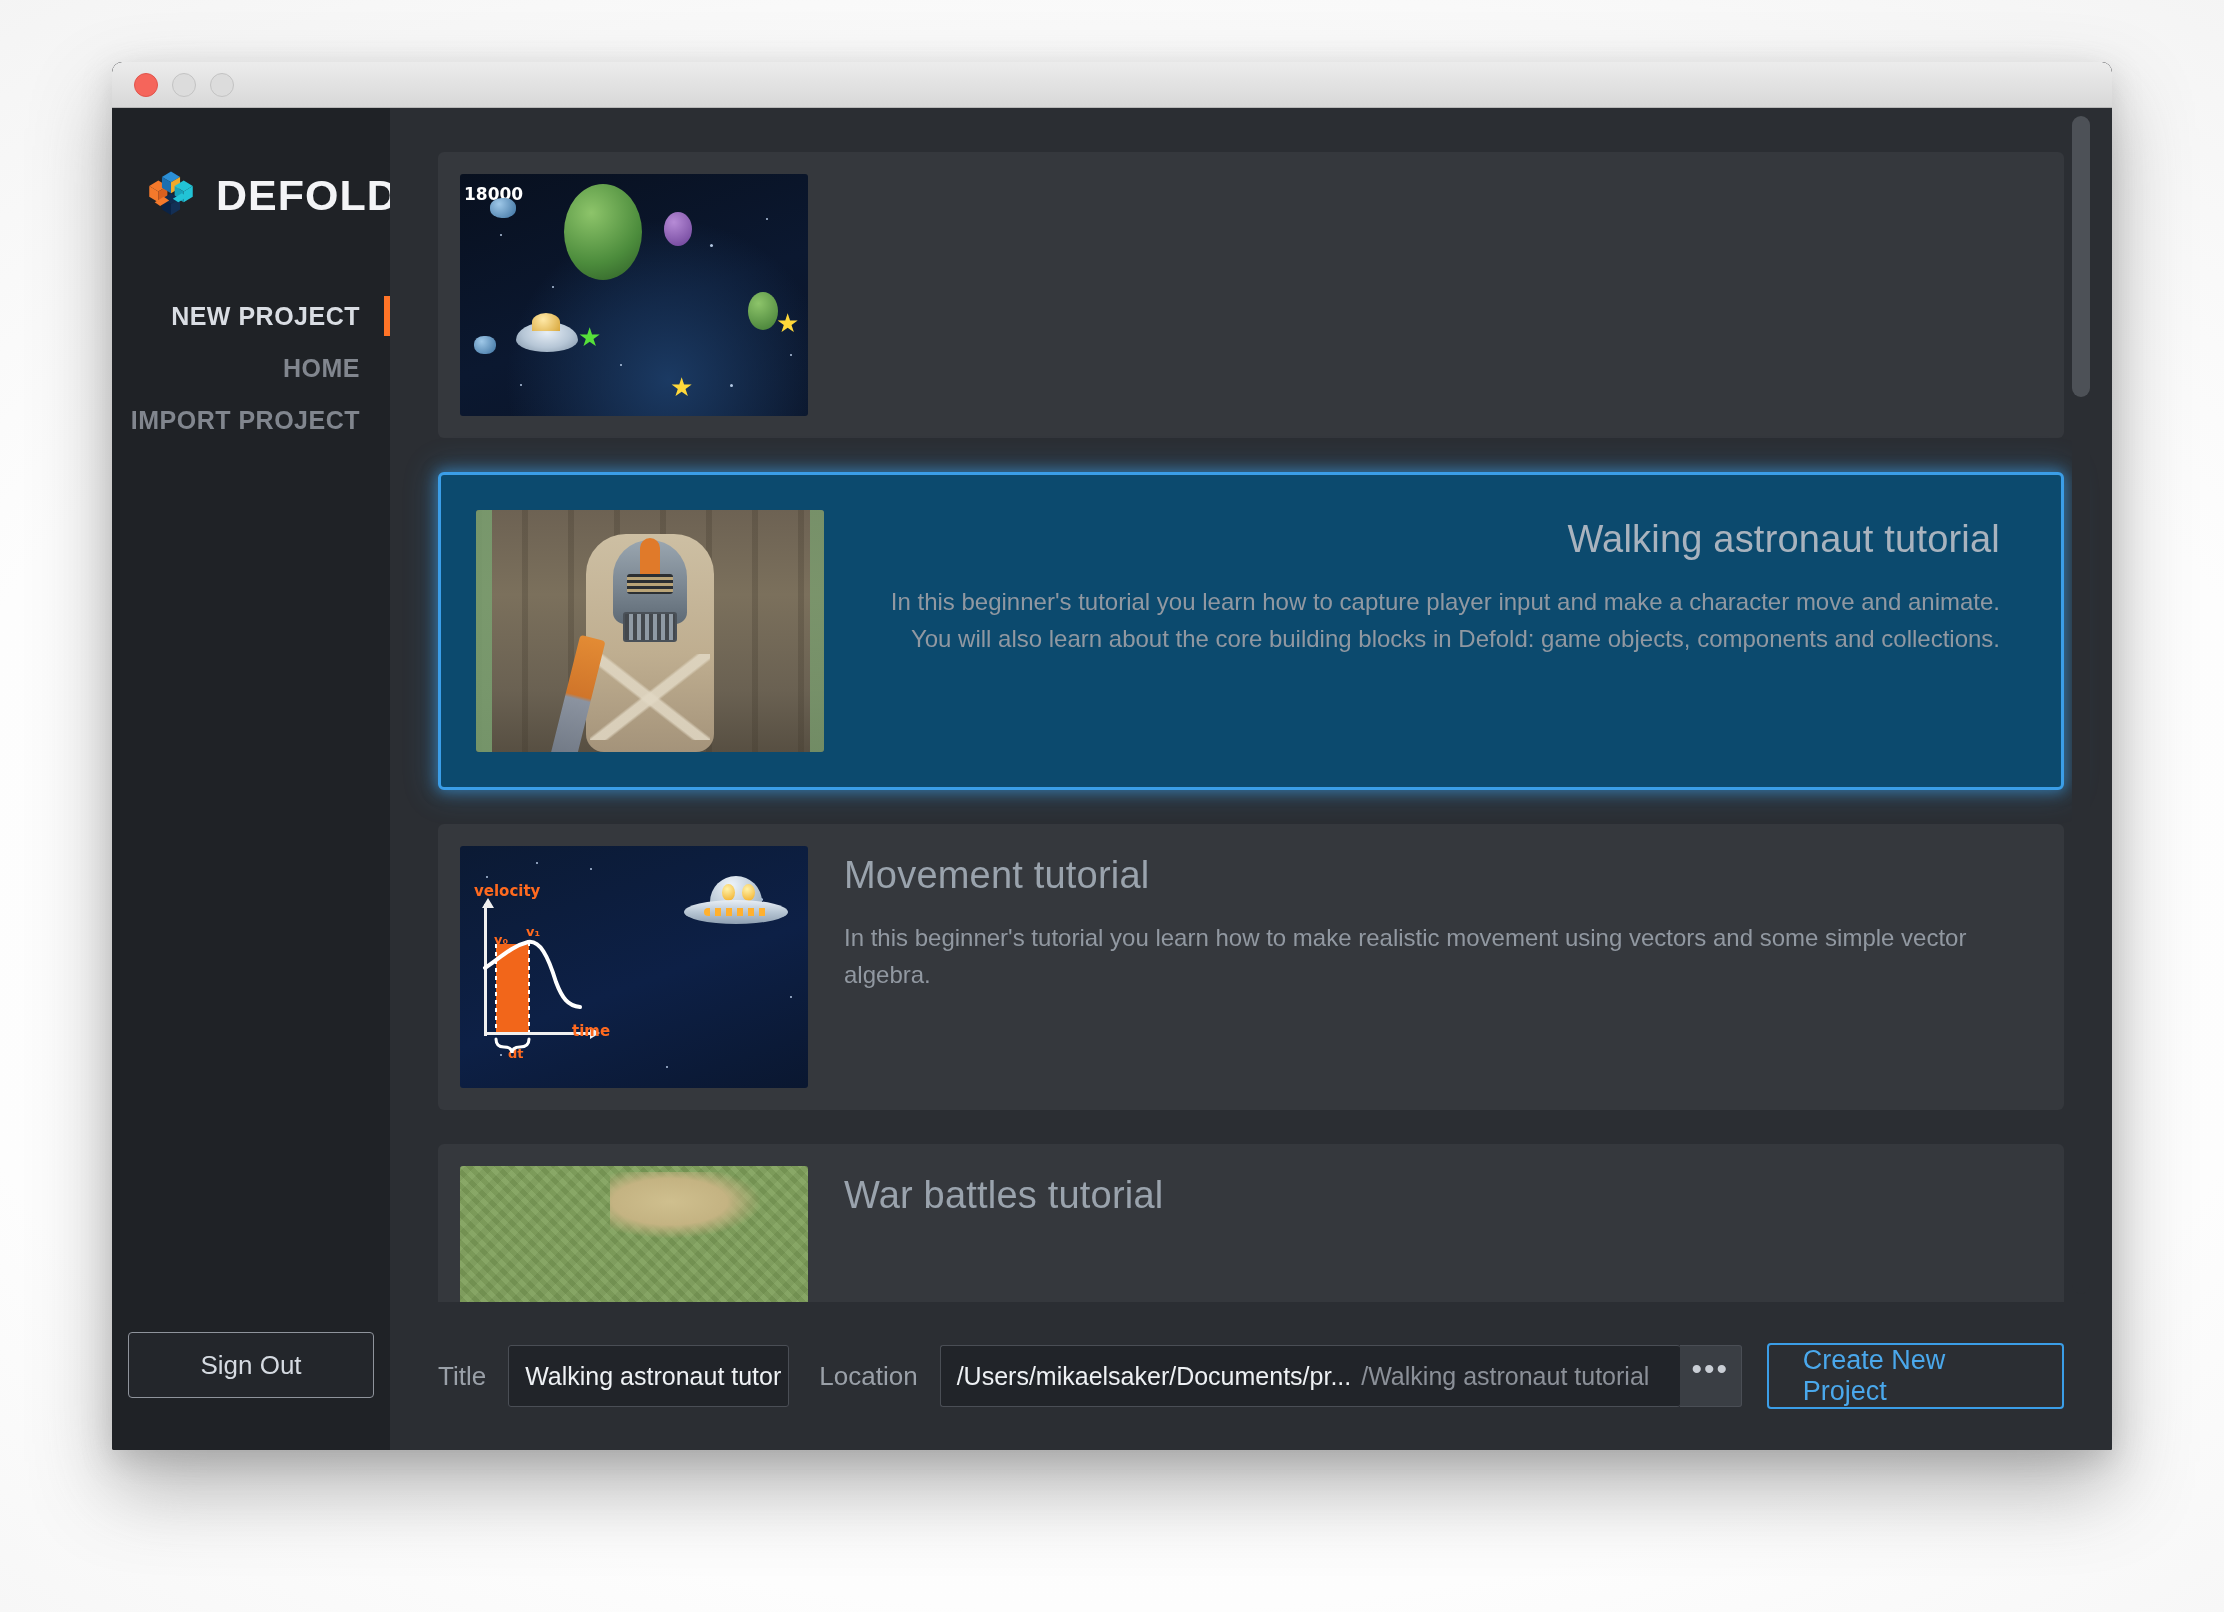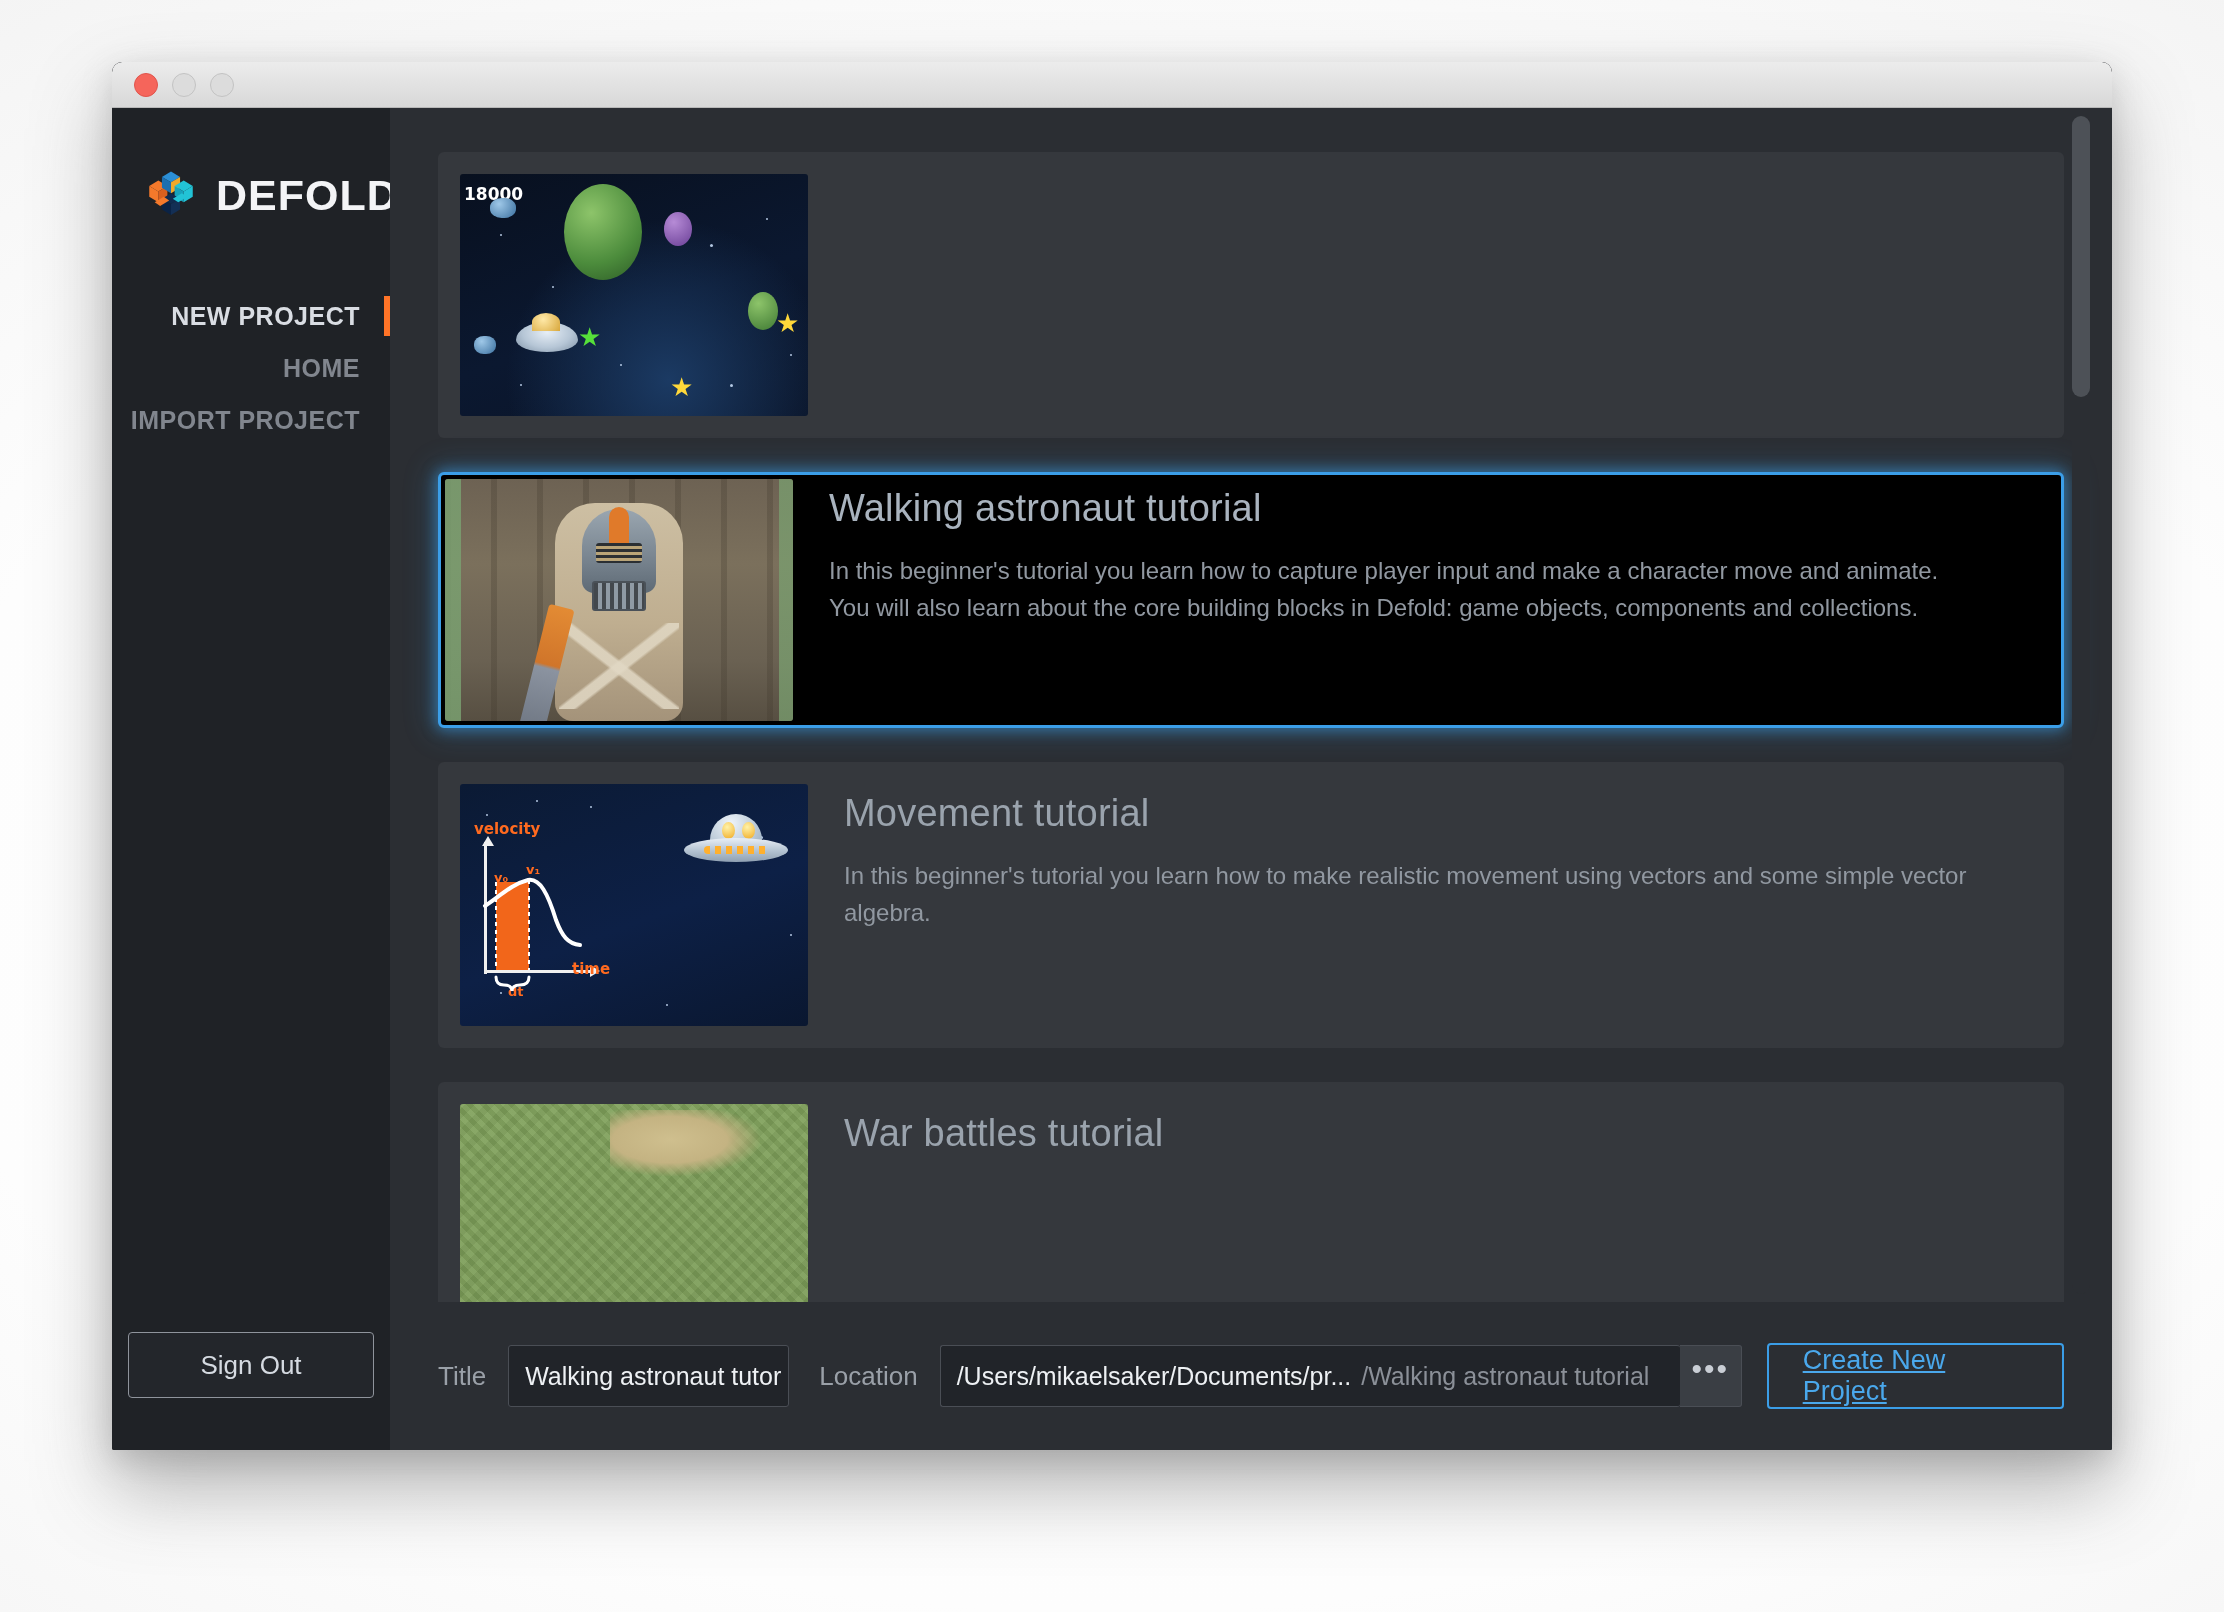--- a/index.html
+++ b/index.html
@@ -121,24 +121,25 @@
   .card {
     position: relative;
     background: #35383d;
     border-radius: 6px;
     display: flex;
     padding: 22px;
     margin-bottom: 34px;
     cursor: pointer;
   }
   .card.selected {
-    background: #000000;
+    background: #0c4a6e;
     border: 3px solid #3b9ee8;
-    padding: 4px;
+    padding: 35px;
     box-shadow: 0 0 14px 2px rgba(59,158,232,0.55), 0 0 30px 6px rgba(59,158,232,0.22);
+    text-align: right;
   }
   .thumb {
     width: 348px; height: 242px; flex: 0 0 348px;
     border-radius: 3px; overflow: hidden;
     position: relative; background: #0a1020;
   }
   .card-text { padding: 8px 26px 0 36px; min-width: 0; }
   .card-title {
     font-size: 38px; font-weight: 300; color: #9aa3ad;
     margin-bottom: 22px; letter-spacing: .2px;
@@ -311,21 +312,21 @@
     border-radius: 0 3px 3px 0;
     display: flex; align-items: center; justify-content: center;
     color: #c9ced5; font-size: 30px; letter-spacing: 2px; cursor: pointer;
     padding-bottom: 14px;
   }
   .create-btn {
     margin-left: 25px;
     height: 66px; padding: 0 34px;
     background: #2b2e33; border: 2px solid #3b9ee8; border-radius: 4px;
     color: #4aa8ec; font-size: 27px;
-    display: flex; align-items: center; justify-content: center; cursor: pointer; text-decoration: underline;
+    display: flex; align-items: center; justify-content: center; cursor: pointer;
   }
   .spacer-md { width: 32px; }
 </style>
 </head>
 <body>
 
 <div class="desktop">
   <div class="window">
 
     <div class="titlebar">

